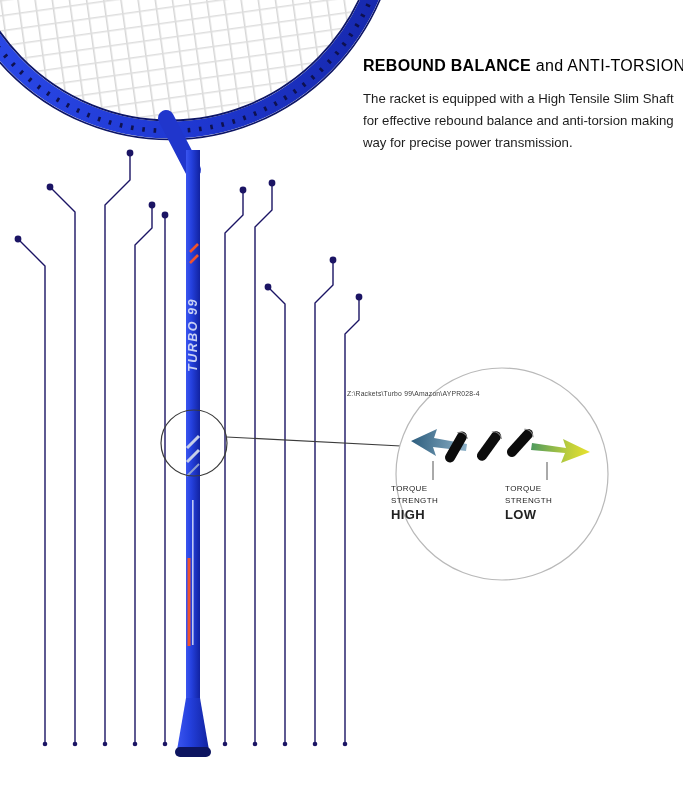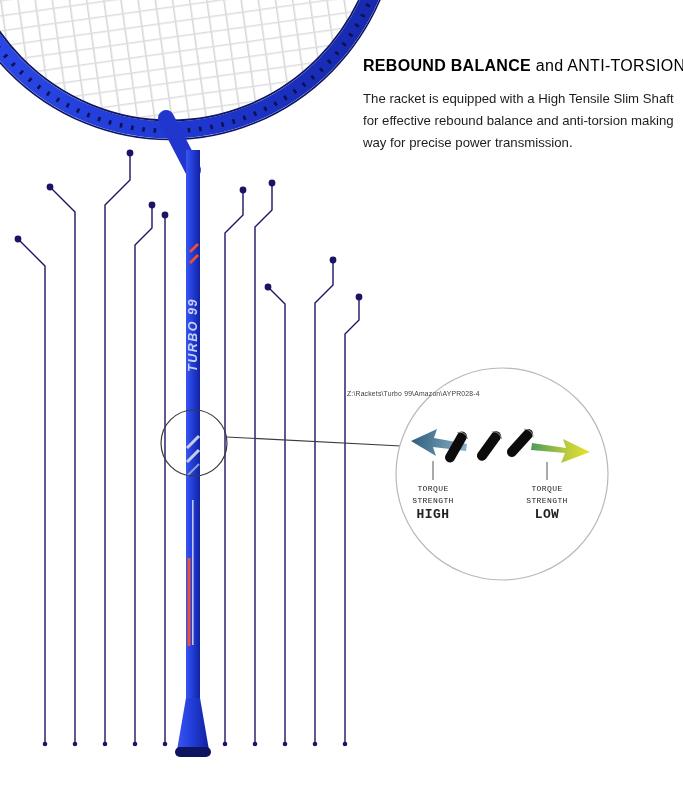--- a/index.html
+++ b/index.html
@@ -16,22 +16,22 @@
   .heading .reg{font-weight:400;}
   .desc{
     position:absolute;left:363px;top:88px;width:318px;margin:0;
     font-size:13.2px;line-height:1.66;color:#1d1d1d;font-weight:400;
   }
   .watermark{
     position:absolute;left:347px;top:390px;font-size:6.8px;color:#3c3c3c;
     letter-spacing:.2px;white-space:nowrap;
   }
   .tq{
-    position:absolute;width:84px;text-align:center;font-size:8px;
-    letter-spacing:.4px;line-height:1.45;color:#222;font-family:Liberation Mono, monospace;
+    position:absolute;width:84px;text-align:left;font-size:8px;
+    letter-spacing:.4px;line-height:1.45;color:#222;
   }
   .tq .b{font-weight:700;font-size:13px;}
   .tq.left{left:391px;top:483px;}
   .tq.right{left:505px;top:483px;}
 </style>
 </head>
 <body>
 
 <div class="stage">
 

